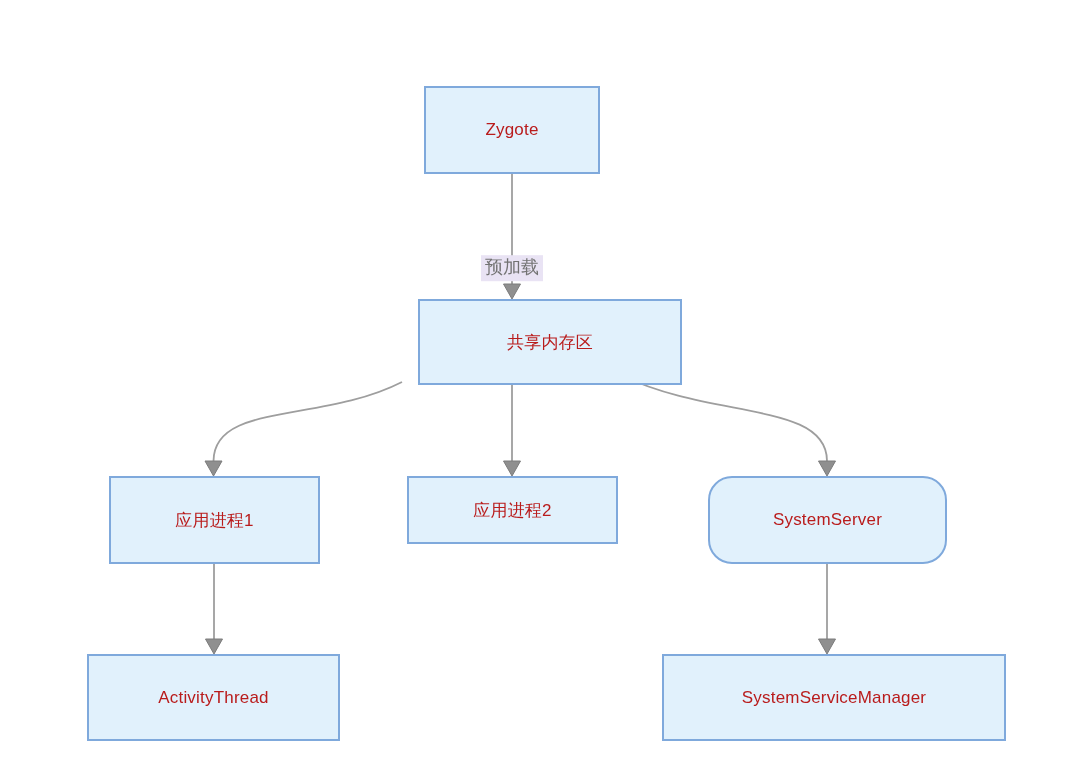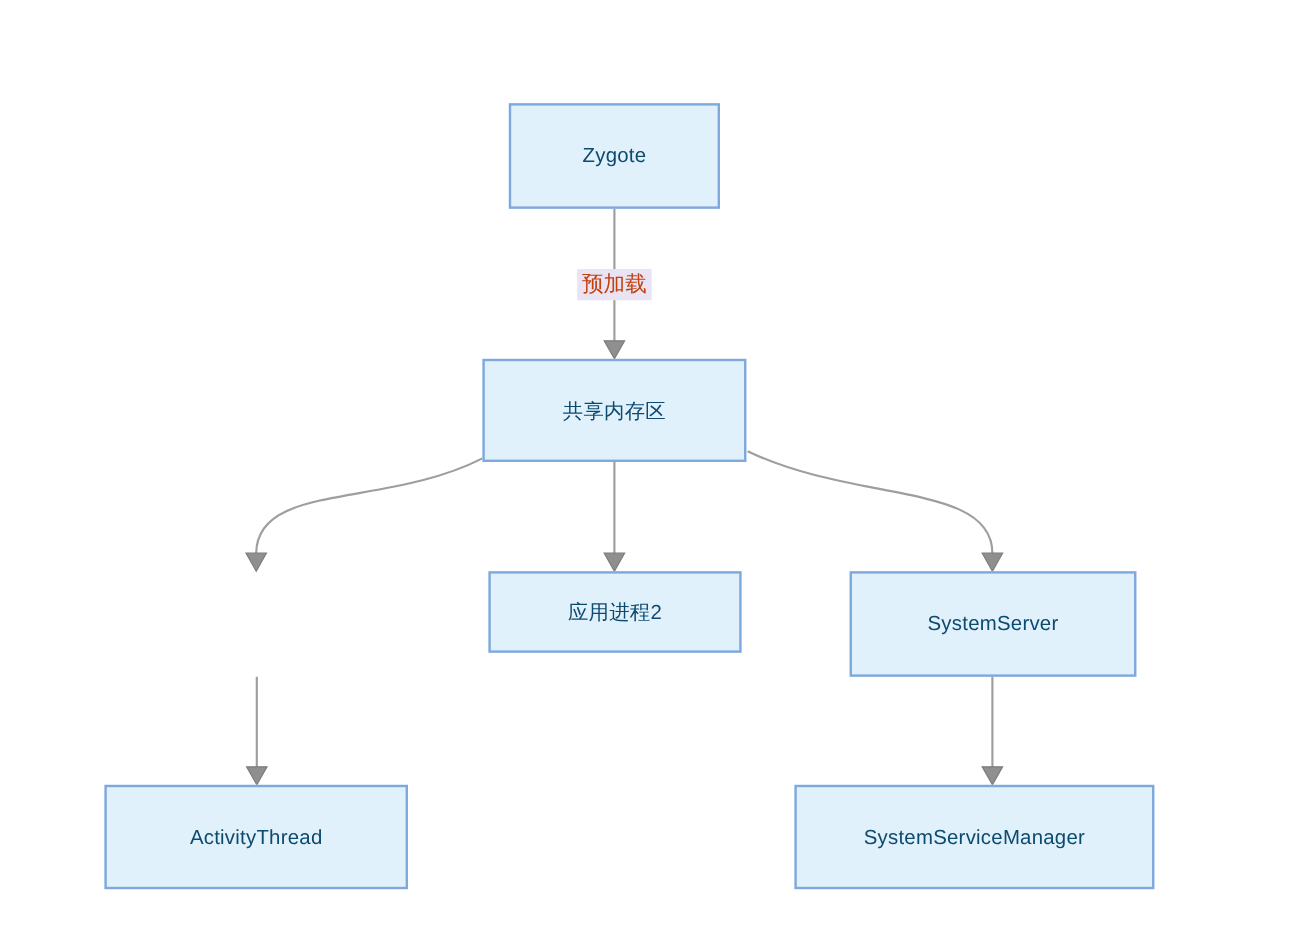--- a/index.html
+++ b/index.html
@@ -34,33 +34,34 @@
     stroke-width: 1;
   }
   .node {
     position: absolute;
     box-sizing: border-box;
     background: #e1f1fc;
     border: 2px solid #7fa9dc;
     display: flex;
     align-items: center;
     justify-content: center;
-    color: #0c4a6e;
+    color: #b91c1c;
     font-size: 17px;
     letter-spacing: 0.2px;
   }
   .edge-label {
     position: absolute;
     transform: translate(-50%, -50%);
     background: #e9e3f4;
-    color: #c2410c;
+    color: #737373;
     font-size: 18px;
     padding: 2px 4px;
     line-height: 1.2;
     white-space: nowrap;
+    margin-top: 31px;
   }
 </style>
 </head>
 <body>
 
 <div class="canvas">
 
   <svg class="edges" width="1080" height="774" viewBox="0 0 1080 774" xmlns="http://www.w3.org/2000/svg">
 
     <g>
@@ -91,36 +92,39 @@
     <g>
       <path class="edge-line" d="M827,564 L827,640"></path>
       <polygon class="edge-arrow" points="827,654 818.5,639 835.5,639"></polygon>
     </g>
   </svg>
 
   <div class="node" style="left:424px; top:86px; width:176px; height:88px;">
     <span>Zygote</span>
   </div>
 
-  <div class="node" style="left:402px; top:299px; width:220px; height:86px;">
+  <div class="node" style="left:418px; top:299px; width:264px; height:86px;">
     <span>共享内存区</span>
   </div>
 
+  <div class="node" style="left:109px; top:476px; width:211px; height:88px;">
+    <span>应用进程1</span>
+  </div>
 
   <div class="node" style="left:407px; top:476px; width:211px; height:68px;">
     <span>应用进程2</span>
   </div>
 
-  <div class="node" style="left:708px; top:476px; width:239px; height:88px;">
+  <div class="node" style="left:708px; top:476px; width:239px; height:88px;border-radius:24px;">
     <span>SystemServer</span>
   </div>
 
   <div class="node" style="left:87px; top:654px; width:253px; height:87px;justify-content:center;">
     <span>ActivityThread</span>
   </div>
 
-  <div class="node" style="left:662px; top:654px; width:300px; height:87px;">
+  <div class="node" style="left:662px; top:654px; width:344px; height:87px;">
     <span>SystemServiceManager</span>
   </div>
 
   <div class="edge-label" style="left:512px; top:237px;">预加载</div>
 
 </div>
 
 </body></html>

